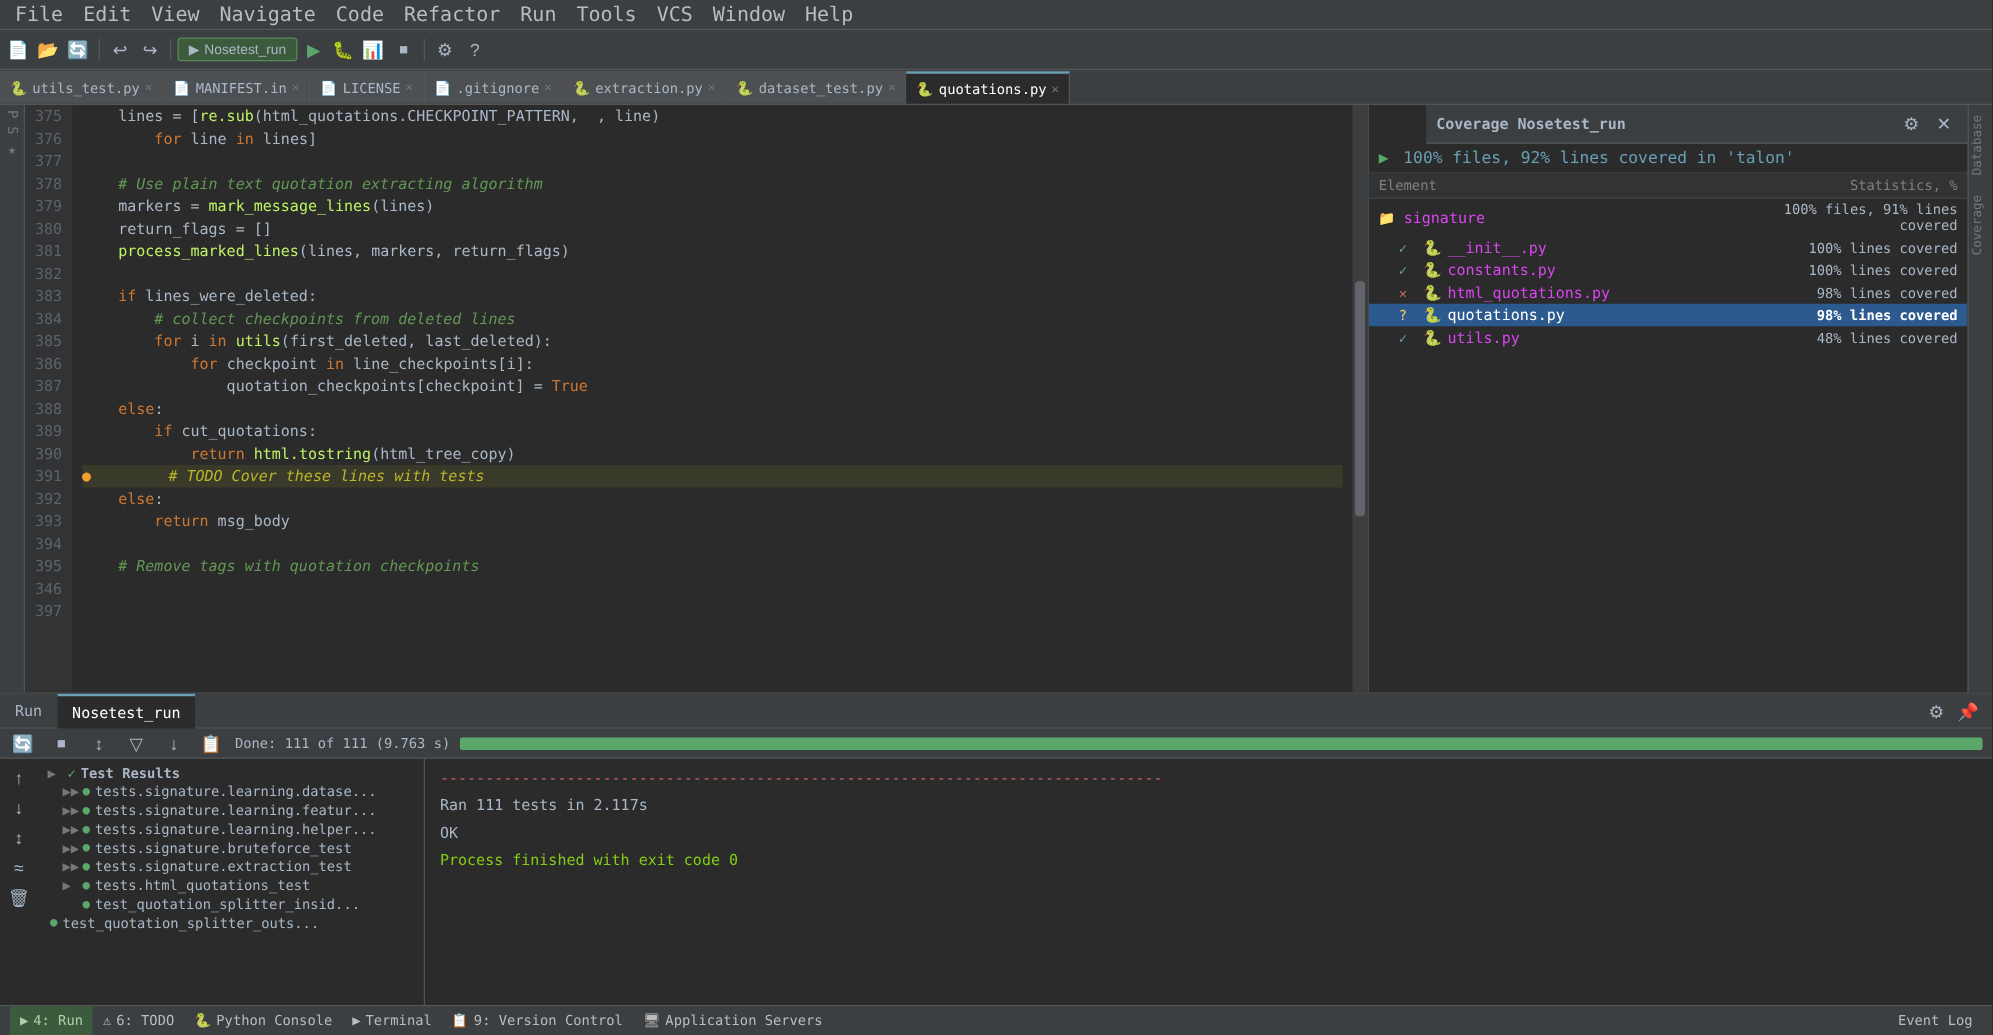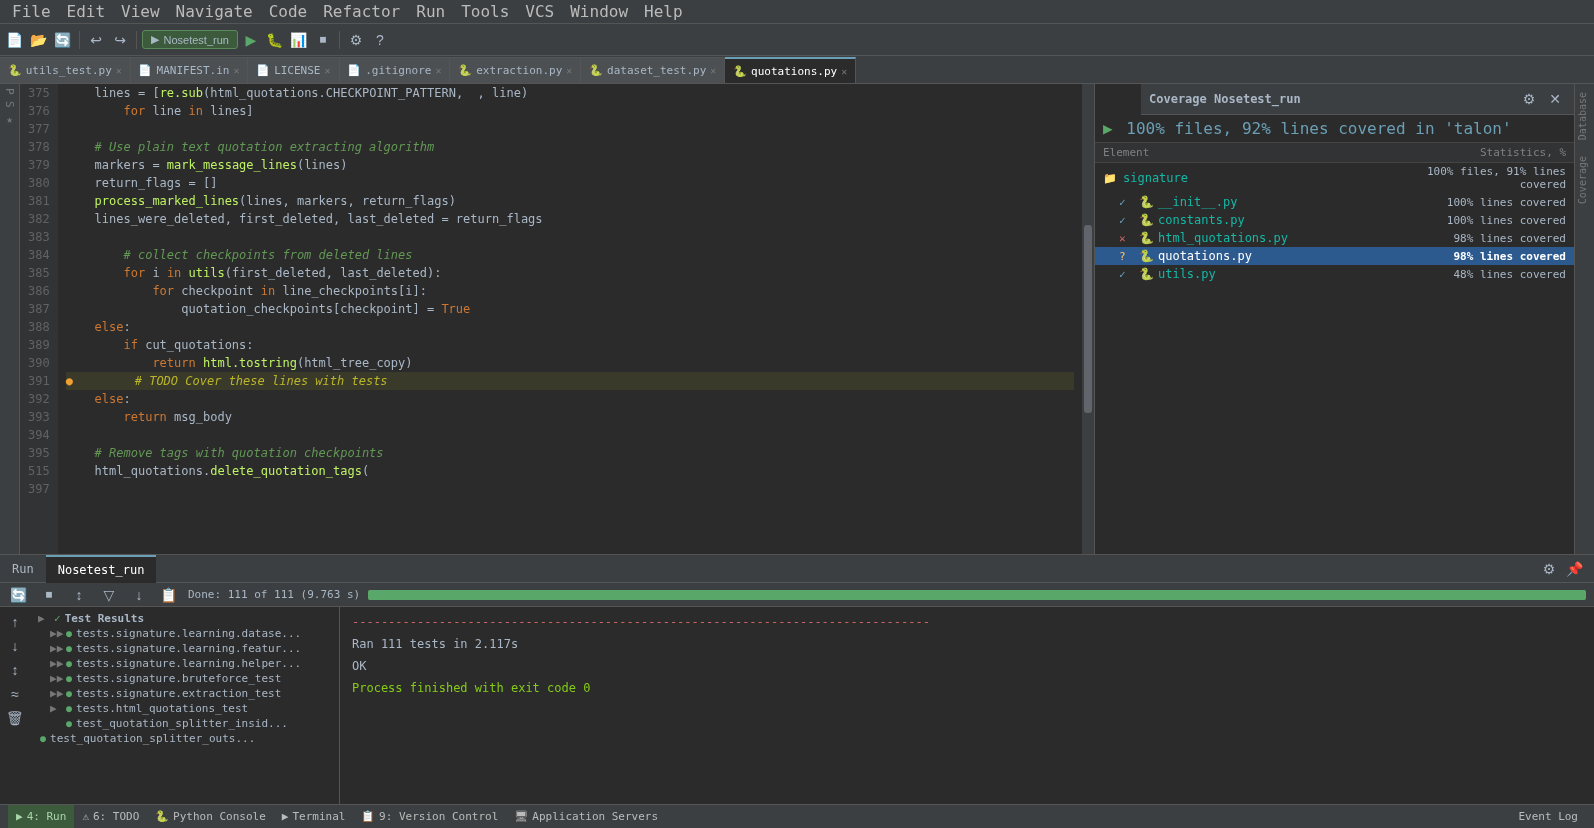--- a/index.html
+++ b/index.html
@@ -205,21 +205,21 @@
       display: flex;
       align-items: center;
       justify-content: space-between;
       border-bottom: 1px solid #555;
       font-size: 12px;
       margin-left: 46px;
     }
     .coverage-title { color: #a9b7c6; font-weight: bold; }
     .coverage-stats-bar {
       padding: 4px 8px;
-      font-size: 16px;
+      font-size: 13px;
       color: #6a9fb5;
       border-bottom: 1px solid #444;
     }
     .coverage-table-header {
       display: flex;
       padding: 3px 8px;
       background: #313335;
       font-size: 11px;
       color: #808080;
       border-bottom: 1px solid #444;
@@ -229,21 +229,21 @@
 
     .coverage-row {
       display: flex;
       align-items: center;
       padding: 2px 8px;
       font-size: 12px;
       cursor: pointer;
     }
     .coverage-row.selected { background: #2d5a8e; }
     .cov-icon { width: 16px; margin-right: 4px; font-size: 11px; }
-    .cov-name { flex: 1; color: #14b8a6; }
+    .cov-name { flex: 1; color: #d946ef; }
     .cov-pct { width: 180px; text-align: right; color: #a9b7c6; font-size: 11px; }
     .cov-status-ok { color: #6a9fb5; }
     .cov-status-x { color: #cc6666; }
 
     
     .bottom-panel {
       height: 250px;
       background: #2b2b2b;
       border-top: 1px solid #555;
       display: flex;
@@ -489,48 +489,47 @@
         <div>386</div>
         <div>387</div>
         <div>388</div>
         <div>389</div>
         <div>390</div>
         <div>391</div>
         <div>392</div>
         <div>393</div>
         <div>394</div>
         <div>395</div>
-        <div>515</div>
+        <div>346</div>
         <div>397</div>
       </div>
       <div class="code-content">
         <div class="code-line">    <span class="var">lines</span> = [<span class="fn">re.sub</span>(<span class="var">html_quotations</span>.<span class="var">CHECKPOINT_PATTERN</span>, <span class="str"> </span>, <span class="var">line</span>)</div>
         <div class="code-line">        <span class="kw">for</span> <span class="var">line</span> <span class="kw">in</span> <span class="var">lines</span>]</div>
         <div class="code-line">&nbsp;</div>
         <div class="code-line cm">    # Use plain text quotation extracting algorithm</div>
         <div class="code-line">    <span class="var">markers</span> = <span class="fn">mark_message_lines</span>(<span class="var">lines</span>)</div>
         <div class="code-line">    <span class="var">return_flags</span> = []</div>
         <div class="code-line">    <span class="fn">process_marked_lines</span>(<span class="var">lines</span>, <span class="var">markers</span>, <span class="var">return_flags</span>)</div>
-        <div class="code-line">    <span class="var">lines_were_deleted</span>, <span class="var">first_deleted</span>, <span class="var">last_deleted</span> = <span class="var">return_flags</span></div>
         <div class="code-line">&nbsp;</div>
+        <div class="code-line">    <span class="kw">if</span> <span class="var">lines_were_deleted</span>:</div>
         <div class="code-line cm">        # collect checkpoints from deleted lines</div>
         <div class="code-line">        <span class="kw">for</span> <span class="var">i</span> <span class="kw">in</span> <span class="fn">utils</span>(<span class="var">first_deleted</span>, <span class="var">last_deleted</span>):</div>
         <div class="code-line">            <span class="kw">for</span> <span class="var">checkpoint</span> <span class="kw">in</span> <span class="var">line_checkpoints</span>[<span class="var">i</span>]:</div>
         <div class="code-line">                <span class="var">quotation_checkpoints</span>[<span class="var">checkpoint</span>] = <span class="true-val">True</span></div>
         <div class="code-line">    <span class="kw">else</span>:</div>
         <div class="code-line">        <span class="kw">if</span> <span class="var">cut_quotations</span>:</div>
         <div class="code-line">            <span class="kw">return</span> <span class="fn">html.tostring</span>(<span class="var">html_tree_copy</span>)</div>
         <div class="code-line todo-line" style="display:flex;align-items:center;">
           <span style="color:#f0a030;margin-right:4px;">●</span><span class="todo">        # TODO Cover these lines with tests</span>
         </div>
         <div class="code-line">    <span class="kw">else</span>:</div>
         <div class="code-line">        <span class="kw">return</span> <span class="var">msg_body</span></div>
         <div class="code-line">&nbsp;</div>
         <div class="code-line cm">    # Remove tags with quotation checkpoints</div>
-        <div class="code-line">    <span class="var">html_quotations</span>.<span class="fn">delete_quotation_tags</span>(</div>
       </div>
       <div class="editor-scrollbar">
         <div class="editor-scrollbar-thumb"></div>
       </div>
     </div>
   </div>
 
   <div class="right-panel">
     <div class="right-panel-header">
       <span class="coverage-title">Coverage Nosetest_run</span>

